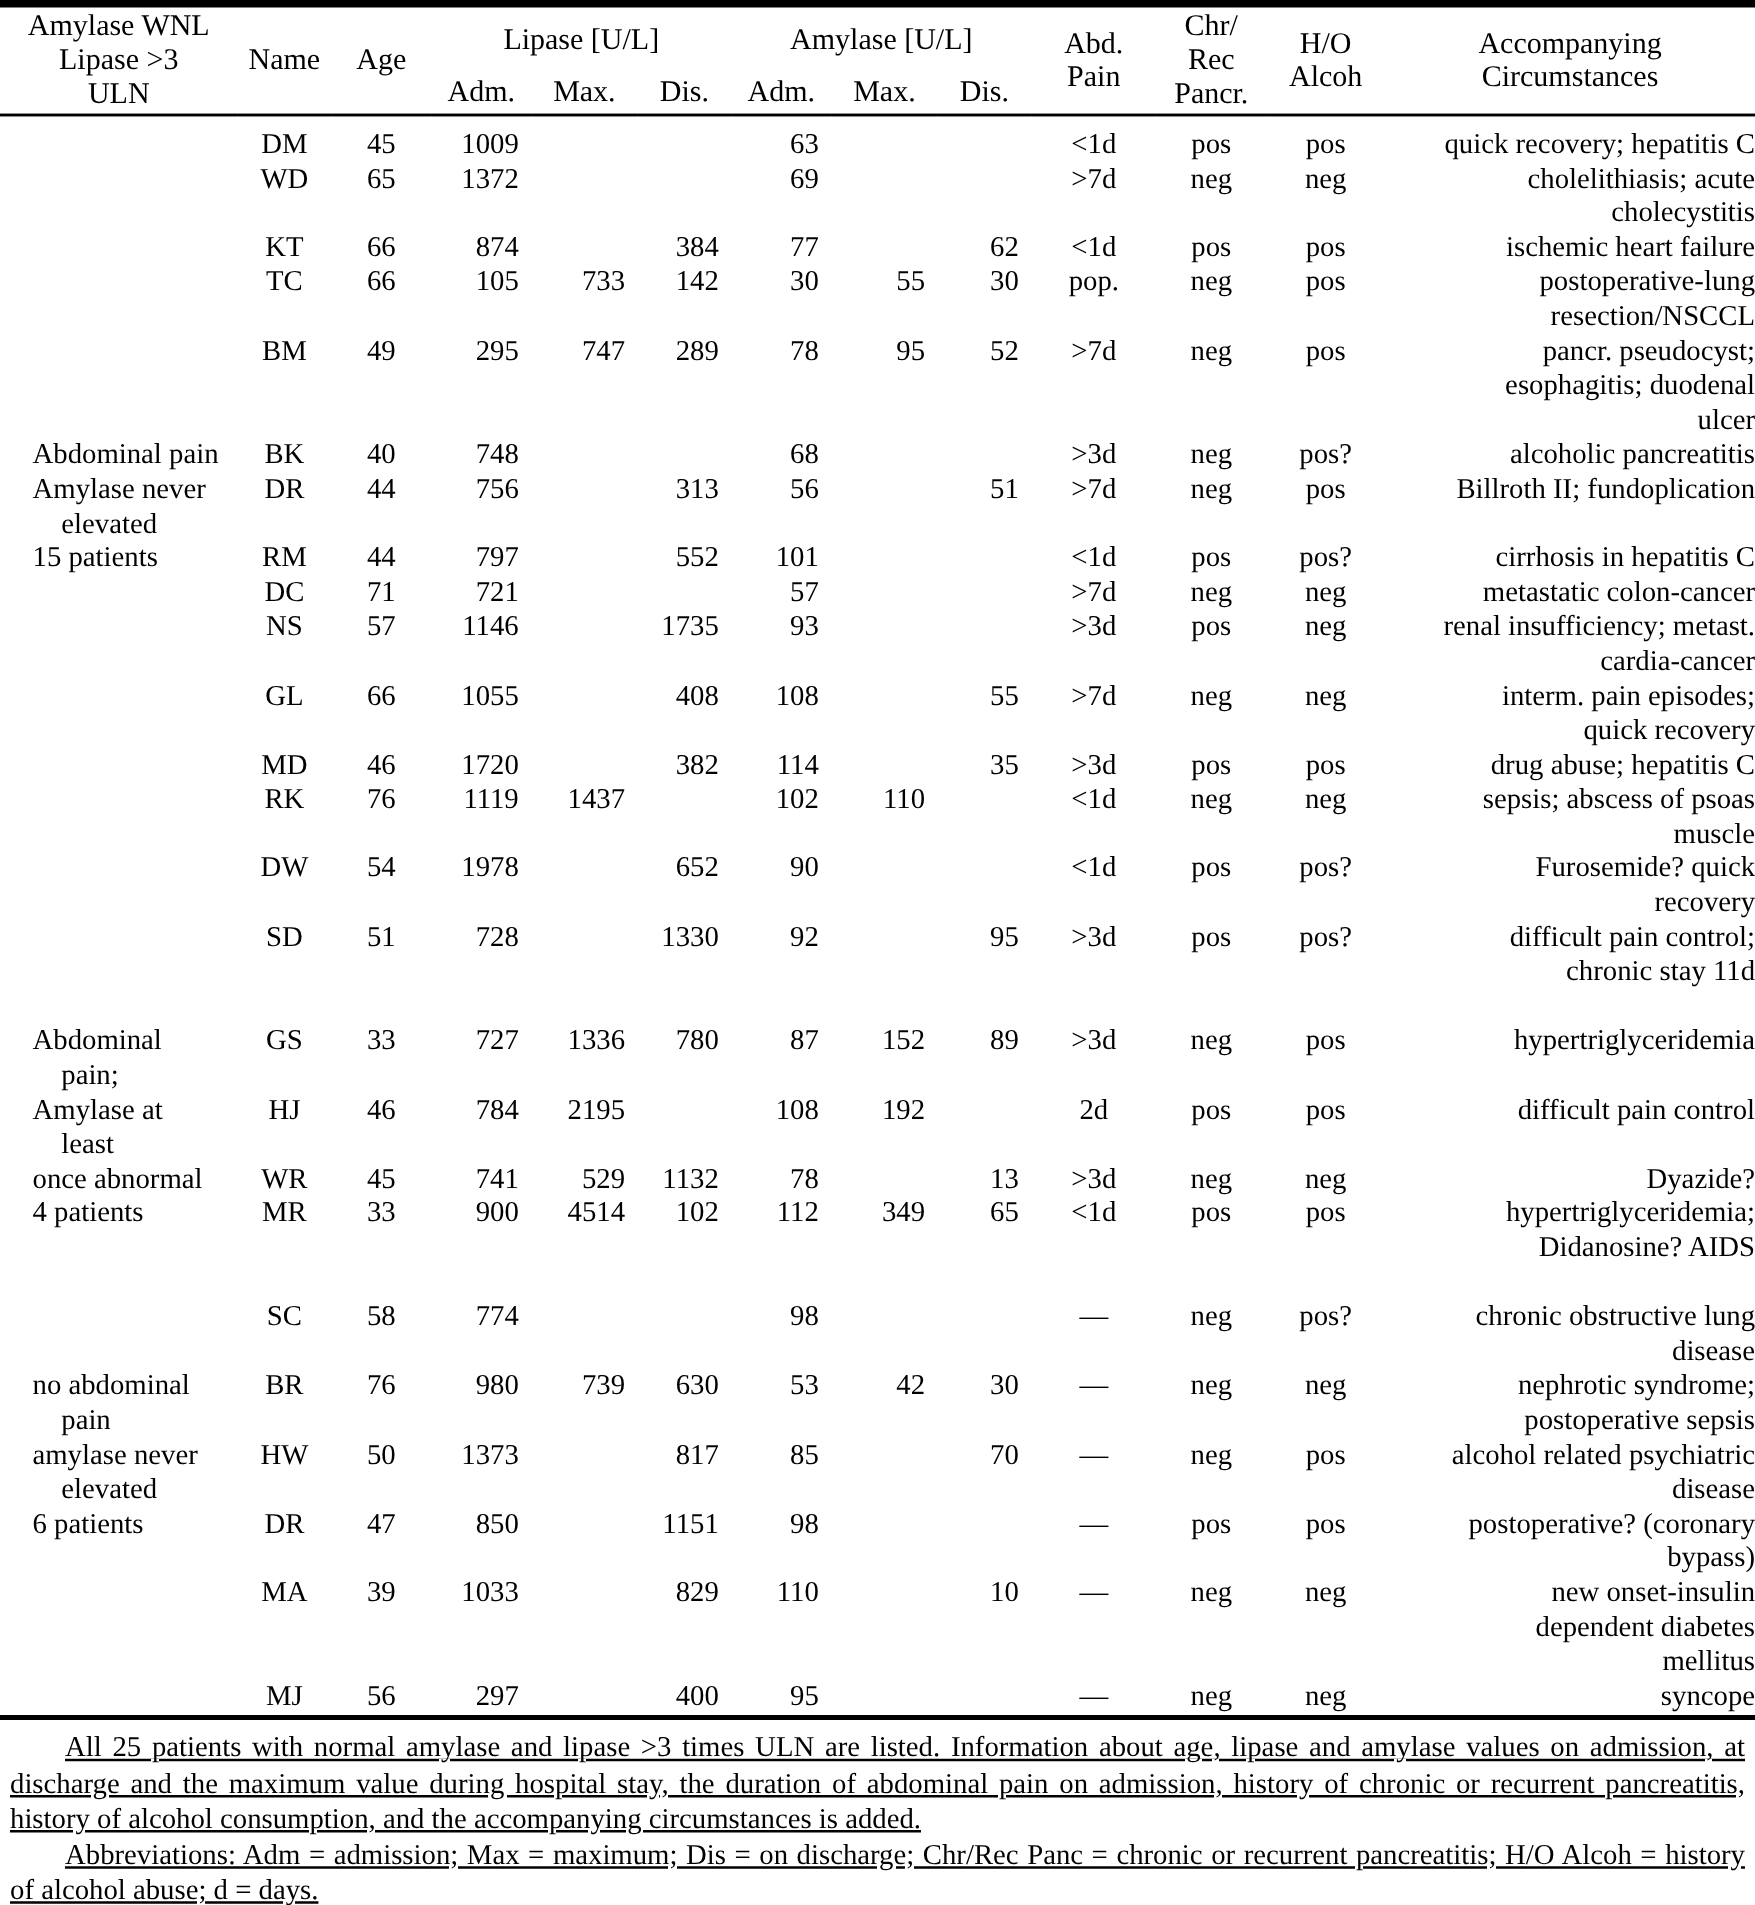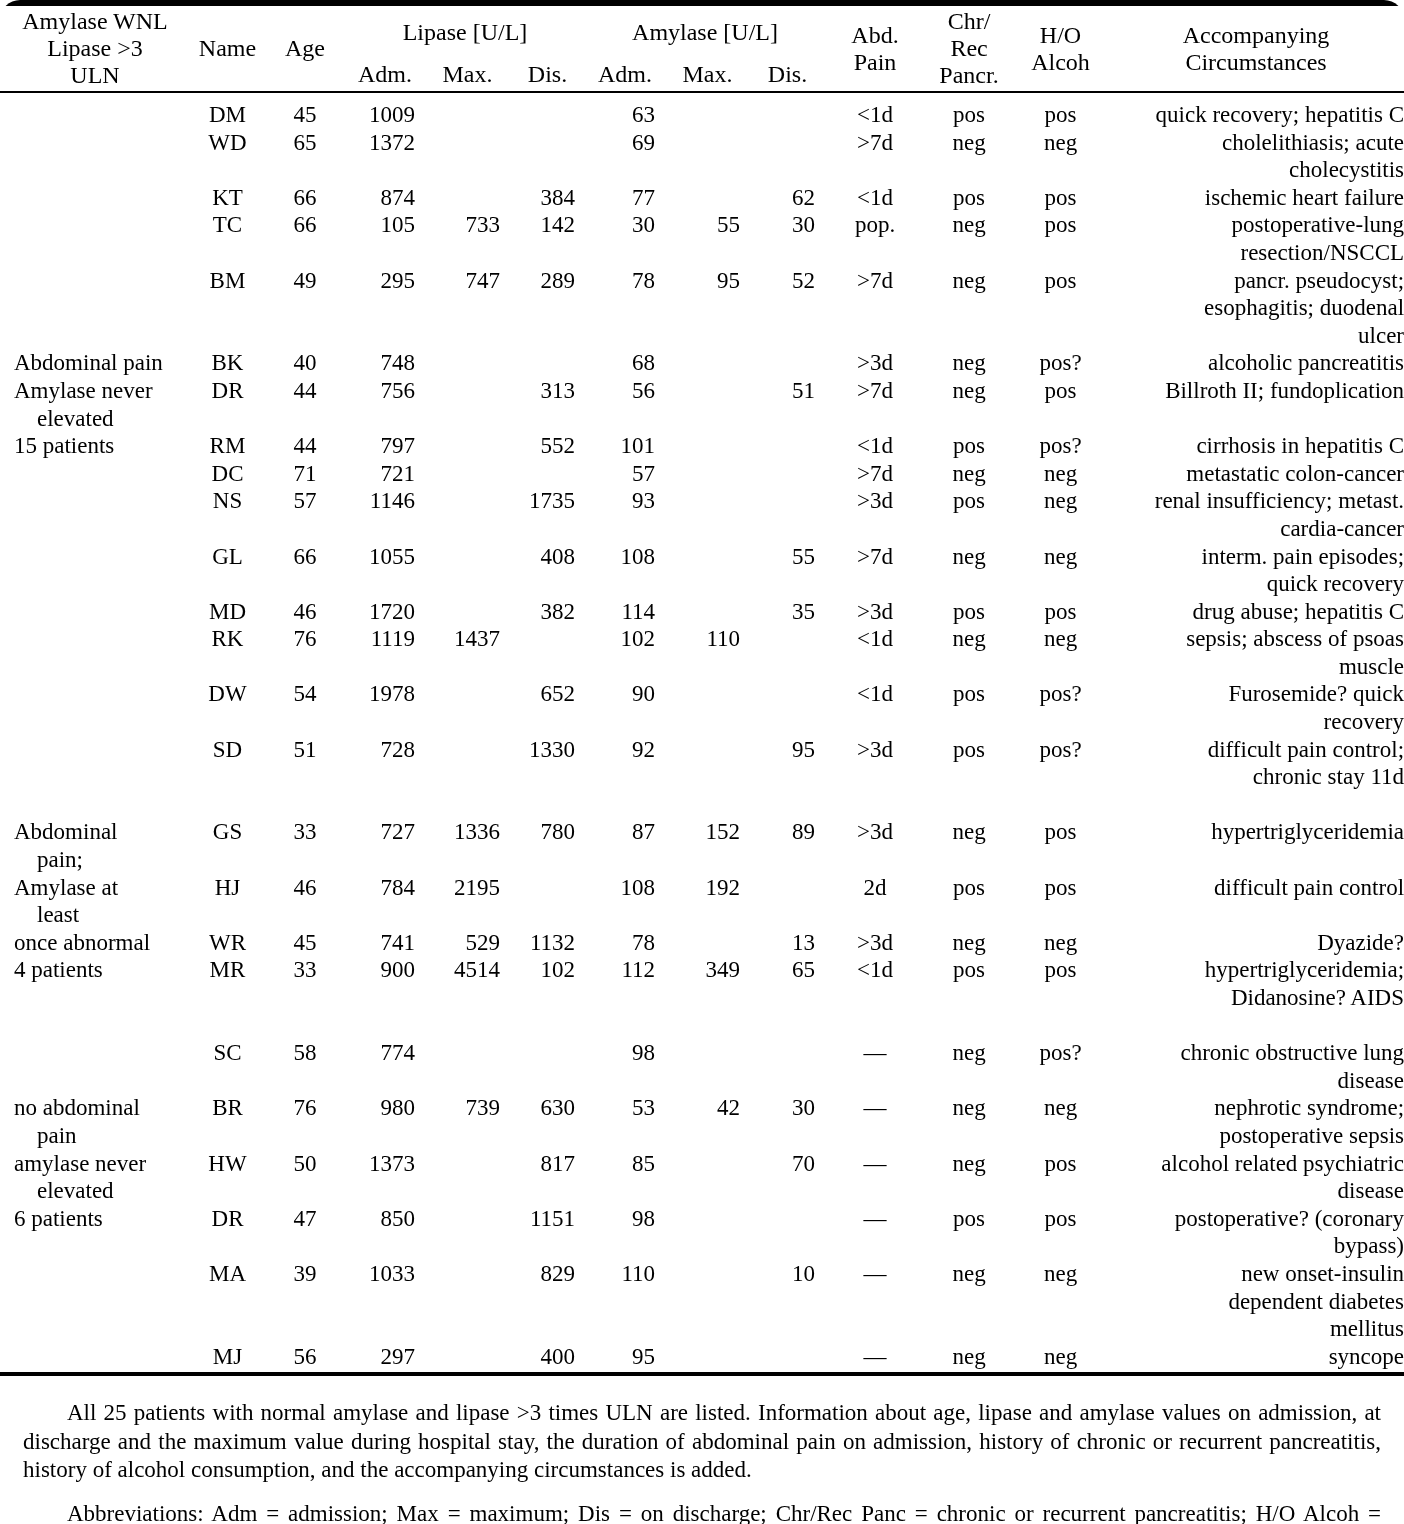--- a/index.html
+++ b/index.html
@@ -5,21 +5,20 @@
   html, body { margin: 0; padding: 0; background: #ffffff; }
   .page {
     width: 1404px;
     height: 1524px;
     background: #ffffff;
     color: #000000;
     font-family: "Liberation Serif", serif;
     position: relative;
     overflow: hidden;
     box-sizing: border-box;
-    border-radius: 20px;
   }
   .top-rule { height: 6px; background: #000; }
   .bottom-rule { height: 4px; background: #000; margin-top: 2px; }
 
   table.ptable {
     width: 100%;
     border-collapse: collapse;
     table-layout: fixed;
   }
   col.c0  { width: 190px; }
@@ -54,33 +53,33 @@
     font-size: 23px;
     line-height: 27.6px;
     height: 27.6px;
     padding: 0;
     white-space: pre;
     overflow: visible;
     vertical-align: bottom;
   }
   tbody tr:first-child td { padding-top: 8px; }
 
-  td.c0 { text-align: left; padding-left: 14px; }
+  td.c0 { text-align: left; padding-left: 26px; }
   td.c1, td.c2 { text-align: center; }
   td.c3, td.c4, td.c5, td.c6, td.c7, td.c8 { text-align: right; padding-right: 10px; }
   td.c9, td.c10, td.c11 { text-align: center; }
   td.c12 { text-align: right; padding-left: 20px; }
 
   .footnotes {
     padding: 8px 8px 0 8px;
     font-size: 23px;
     line-height: 28.4px;
     text-align: justify;
   }
-  .footnotes p { margin: 15px; text-indent: 44px; }
+  .footnotes p { margin: 0; text-indent: 44px; text-decoration: underline; }
 </style>
 </head>
 <body>
 
 <div class="page">
   <div class="top-rule"></div>
 
   <table class="ptable">
     <colgroup>
       <col class="c0">

